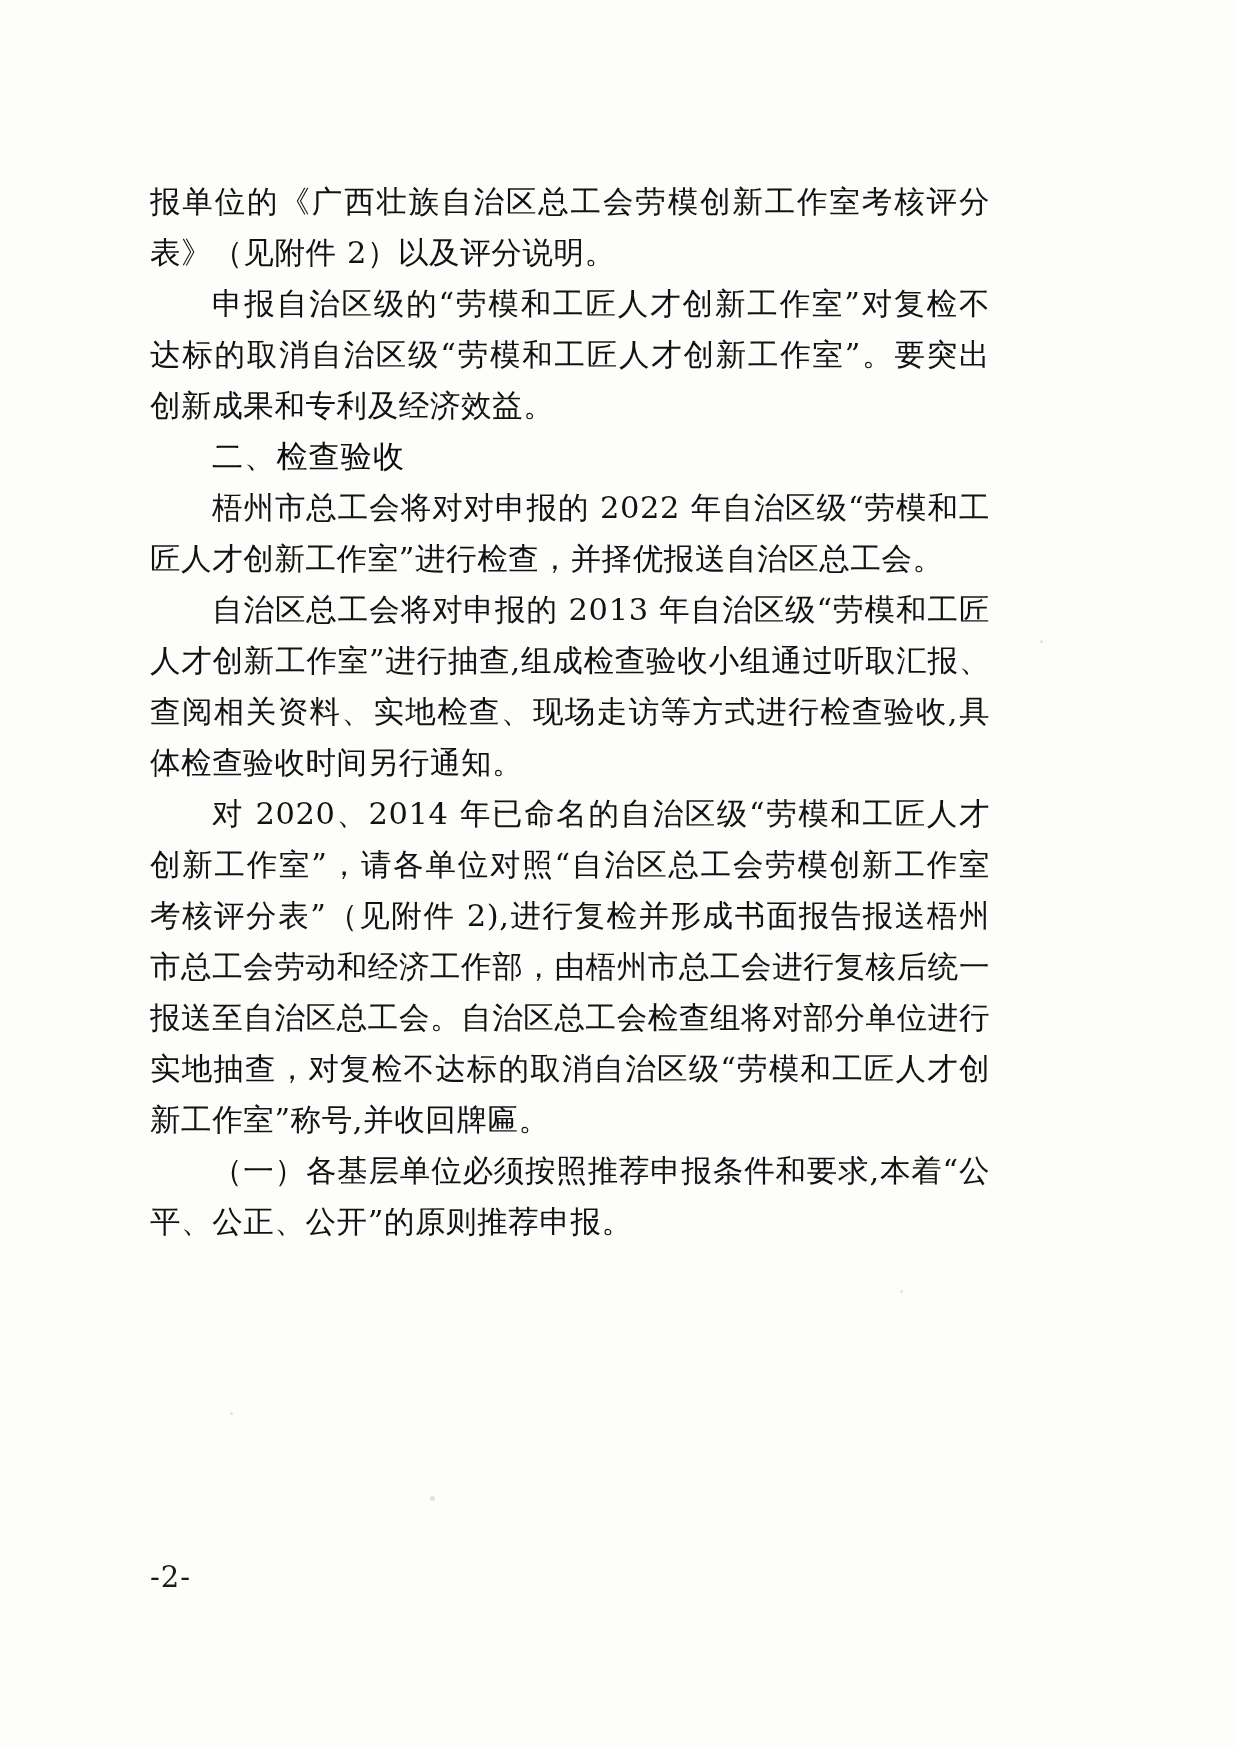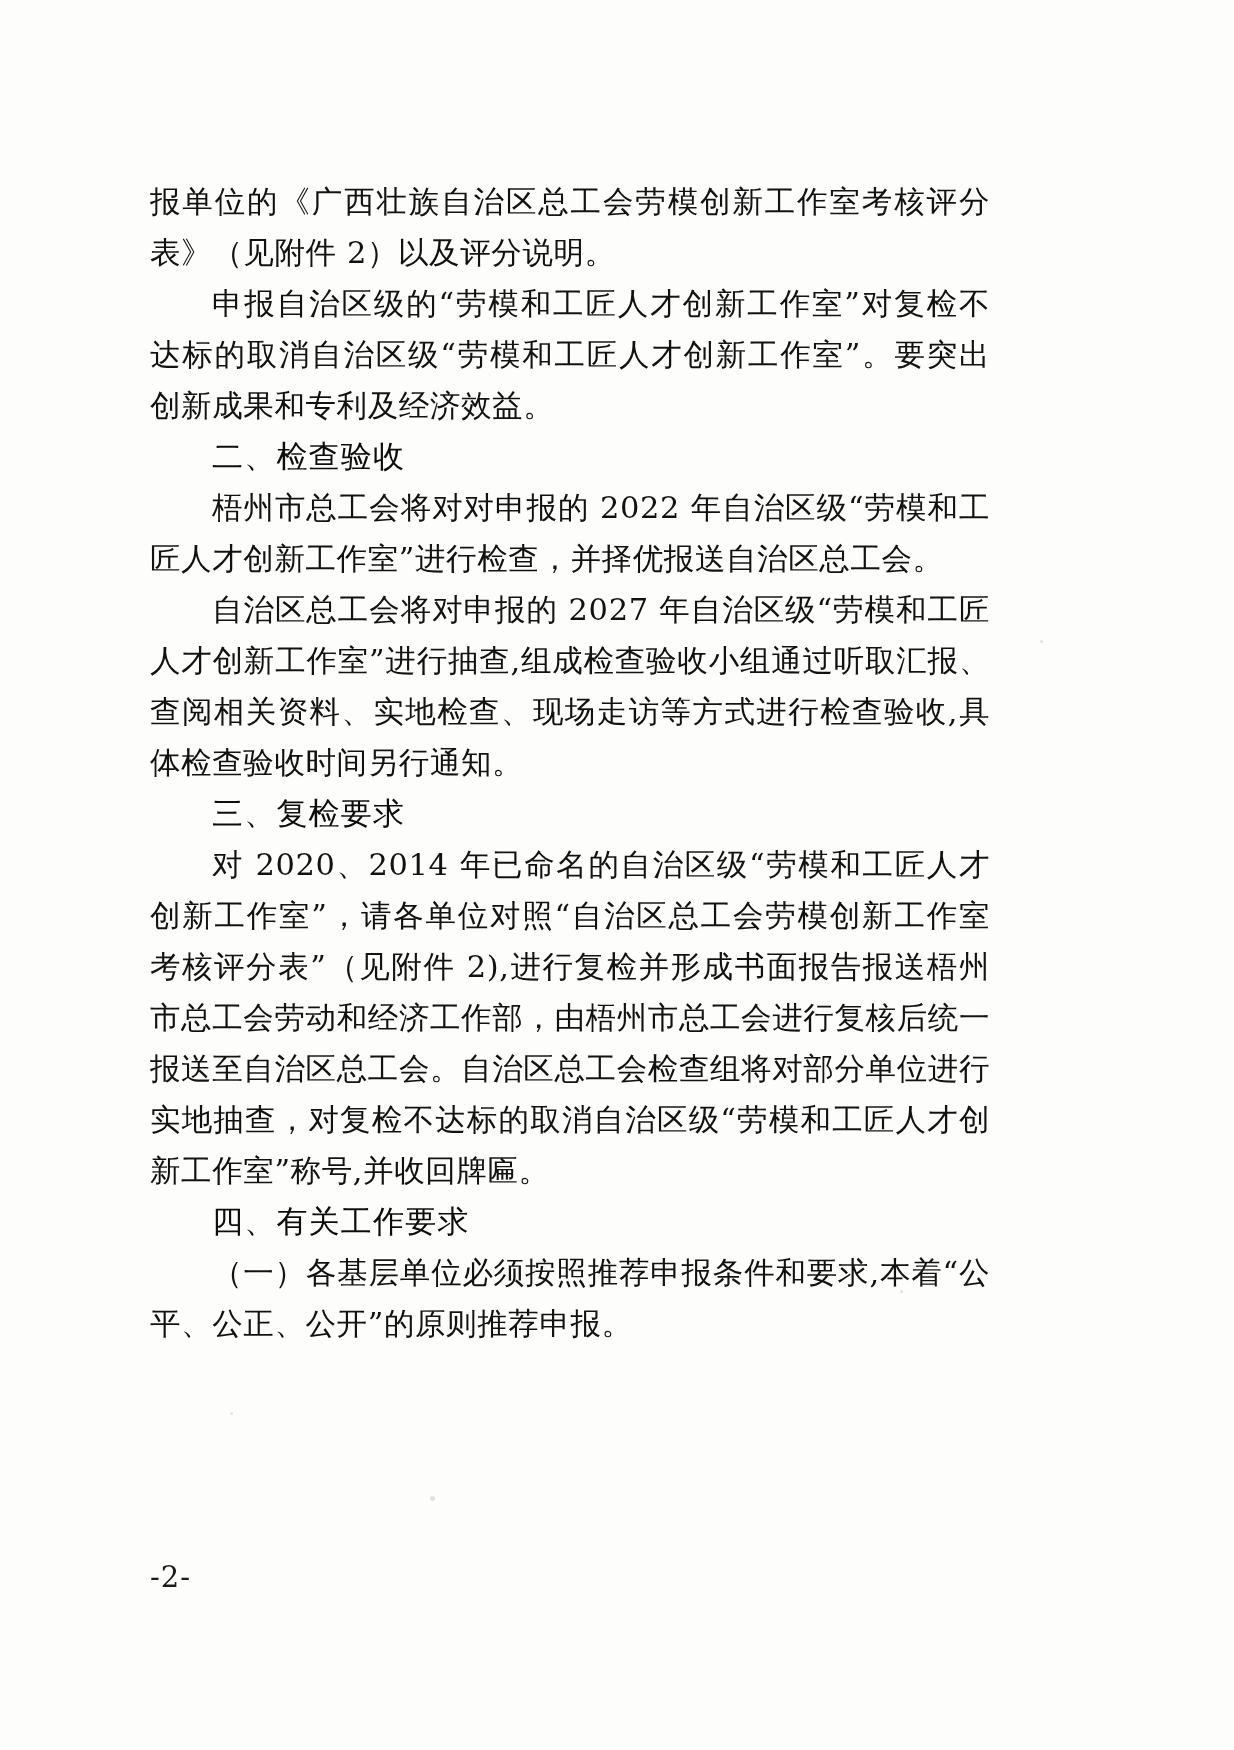--- a/index.html
+++ b/index.html
@@ -68,24 +68,22 @@
 </head>
 <body>
 
 <div class="page">
 
   <div class="content">
     <p class="para">报单位的《广西壮族自治区总工会劳模创新工作室考核评分表》（见附件 2）以及评分说明。</p>
     <p class="para indent">申报自治区级的“劳模和工匠人才创新工作室”对复检不达标的取消自治区级“劳模和工匠人才创新工作室”。要突出创新成果和专利及经济效益。</p>
     <p class="heading">二、检查验收</p>
     <p class="para indent">梧州市总工会将对对申报的 2022 年自治区级“劳模和工匠人才创新工作室”进行检查，并择优报送自治区总工会。</p>
-    <p class="para indent">自治区总工会将对申报的 2027 年自治区级“劳模和工匠人才创新工作室”进行抽查,组成检查验收小组通过听取汇报、查阅相关资料、实地检查、现场走访等方式进行检查验收,具体检查验收时间另行通知。</p>
-    <p class="heading">三、复检要求</p>
+    <p class="para indent">自治区总工会将对申报的 2013 年自治区级“劳模和工匠人才创新工作室”进行抽查,组成检查验收小组通过听取汇报、查阅相关资料、实地检查、现场走访等方式进行检查验收,具体检查验收时间另行通知。</p>
     <p class="para indent">对 2020、2014 年已命名的自治区级“劳模和工匠人才创新工作室”，请各单位对照“自治区总工会劳模创新工作室考核评分表”（见附件 2),进行复检并形成书面报告报送梧州市总工会劳动和经济工作部，由梧州市总工会进行复核后统一报送至自治区总工会。自治区总工会检查组将对部分单位进行实地抽查，对复检不达标的取消自治区级“劳模和工匠人才创新工作室”称号,并收回牌匾。</p>
-    <p class="heading">四、有关工作要求</p>
     <p class="para indent">（一）各基层单位必须按照推荐申报条件和要求,本着“公平、公正、公开”的原则推荐申报。</p>
   </div>
 
   <div class="pagenum">-2-</div>
 
   <div class="speck s1"></div>
   <div class="speck s2"></div>
   <div class="speck s3"></div>
   <div class="speck s4"></div>
 

